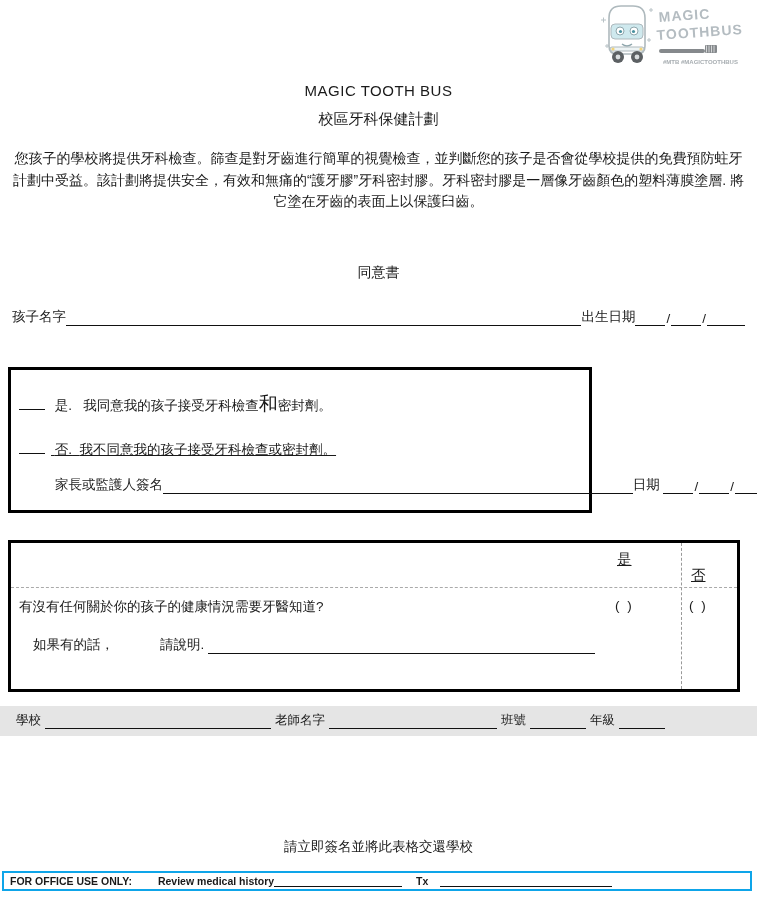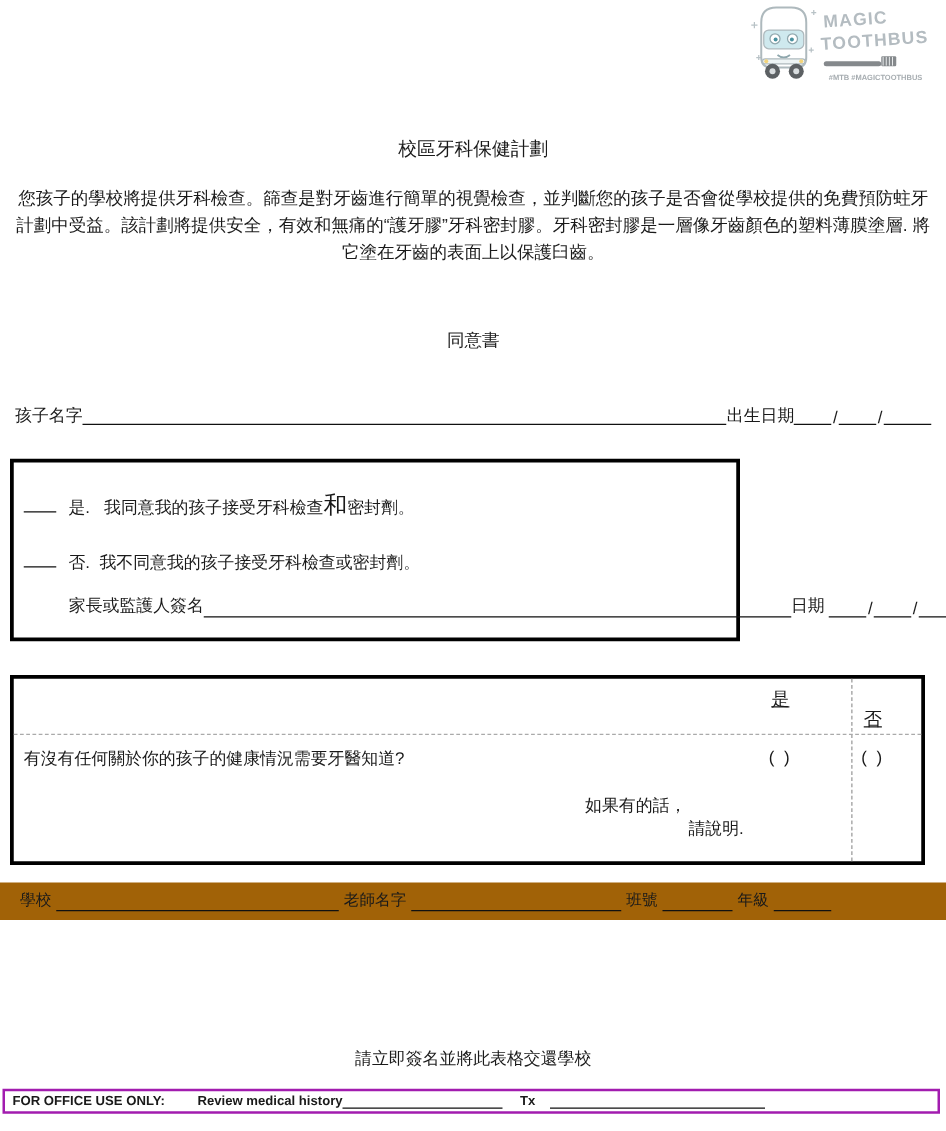--- a/index.html
+++ b/index.html
@@ -18,61 +18,61 @@
   
   .title    { top:82px;  font-size:15px; letter-spacing:.5px; }
   .subtitle { top:110px; font-size:15px; }
   .intro    { top:148px; left:8px; width:741px; font-size:14px; line-height:21.5px; text-align:center; }
   .consent-title { top:264px; font-size:14px; }
 
   
   .fillrow { display:flex; align-items:flex-end; font-size:13.5px; white-space:nowrap; }
   .ul { border-bottom:1px solid #111; display:inline-block; height:14px; }
   .grow { flex:1 1 auto; }
-  .name-row { top:324px; left:12px; width:733px;align-items:center; }
+  .name-row { top:308px; left:12px; width:733px; }
   .dseg34 { width:30px; } .dseg40 { width:38px; }
   .slash { padding:0 1px; }
 
   
   .box1 { top:367px; left:8px; width:584px; height:146px; border:3px solid #000; background:#fff; }
   .b1-line { position:absolute; left:8px; font-size:13.5px; white-space:nowrap; }
-  .b1-yes { top:26px; } .b1-no { top:70px; }
+  .b1-yes { top:26px; } .b1-no { top:70px;text-decoration:underline; }
   .b1-sig { top:106px; left:8px; width:710px;margin-left:36px; }
   .lead-ul { width:26px; margin-right:6px; }
   .big-and { font-family:"DejaVu Serif","Liberation Serif",serif; font-size:19px; line-height:13px; }
 
   
   .box2 { top:540px; left:8px; width:732px; height:152px; border:3px solid #000; background:#fff; }
   .dash-v { position:absolute; left:670px; top:0; bottom:0; border-left:1px dashed #999; }
   .dash-h { position:absolute; top:44px; left:0; right:0; border-top:1px dashed #aaa; }
   .yn-h { position:absolute; font-size:14.5px; text-decoration:underline; }
   .yes-h { left:606px; top:7px; }
   .no-h  { left:680px; top:23px; }
   .q-text { position:absolute; top:55px; left:8px; font-size:13.5px; }
   .q-mark { position:absolute; top:55px; font-size:13.5px; letter-spacing:2px; }
   .q-mark-yes { left:604px; } .q-mark-no { left:678px; }
-  .explain-row { position:absolute; top:93px; left:22px; width:562px;flex-direction:column; }
+  .explain-row { position:absolute; top:93px; left:22px; width:562px; }
   .ifyes { margin-right:46px; }
 
   
-  .school-row { top:706px; left:0; width:757px; background:#a16207; padding:6px 12px 7px 12px; font-size:12.5px; }
+  .school-row { top:706px; left:0; width:757px; background:#e5e5e5; padding:6px 12px 7px 12px; font-size:12.5px; }
   .school-row > span[data-name$="label"] { margin:0 4px; }
   .w230{width:226px;} .w170{width:168px;} .w58{width:56px;} .w48{width:46px;}
 
   
   .fineprint { top:752px; left:6px; width:745px; font-size:11px; line-height:19px; text-align:center;
                background:linear-gradient(#fbfbfb,#fbfbfb); }
   .fp-ul { text-decoration:underline; }
   .fp-b  { font-weight:bold; }
 
   
   .return-line { top:838px; font-size:13.5px; }
 
   
-  .office { top:871px; left:2px; width:750px; height:20px; border:2px solid #a21caf;
+  .office { top:871px; left:2px; width:750px; height:20px; border:2px solid #0ea5e9;
             display:flex; align-items:flex-end; padding:0 6px 2px 6px;
             font-size:10.5px; font-weight:bold; white-space:nowrap; }
   .office .ul { height:11px; }
   .off-gap1 { width:26px; } .off-ul1 { width:128px; } .off-gap2 { width:14px; }
   .off-gap3 { width:12px; } .off-ul2 { width:172px; }
 </style>
 </head>
 <body>
 
 <div class="page" data-name="dental-consent-form-page">
@@ -110,20 +110,21 @@
 
       <g data-name="toothbrush-icon">
         <rect x="62" y="47" width="46" height="4" rx="2" fill="#85898c"></rect>
         <rect x="108" y="43" width="12" height="8" rx="1" fill="#85898c"></rect>
         <path d="M109.5 43.5 v7 M112 43.5 v7 M114.5 43.5 v7 M117 43.5 v7" stroke="#e8eaeb" stroke-width=".8"></path>
       </g>
       <text data-name="logo-hashtags" x="66" y="62" font-size="6" fill="#a7adb1" font-weight="bold" font-family="Liberation Sans, DejaVu Sans, sans-serif">#MTB #MAGICTOOTHBUS</text>
     </svg>
   </div>
 
+  <div class="abs center title" data-name="page-title">MAGIC TOOTH BUS</div>
   <div class="abs center subtitle" data-name="page-subtitle">校區牙科保健計劃</div>
 
   <div class="abs intro" data-name="intro-paragraph">您孩子的學校將提供牙科檢查。篩查是對牙齒進行簡單的視覺檢查，並判斷您的孩子是否會從學校提供的免費預防蛀牙計劃中受益。該計劃將提供安全，有效和無痛的“護牙膠”牙科密封膠。牙科密封膠是一層像牙齒顏色的塑料薄膜塗層. 將它塗在牙齒的表面上以保護臼齒。</div>
 
   <div class="abs center consent-title" data-name="consent-form-title">同意書</div>
 
   <div class="abs fillrow name-row" data-name="child-name-dob-row">
     <span data-name="child-name-label">孩子名字</span>
     <span class="ul grow" data-name="child-name-blank"></span>
     <span data-name="dob-label">出生日期</span>

